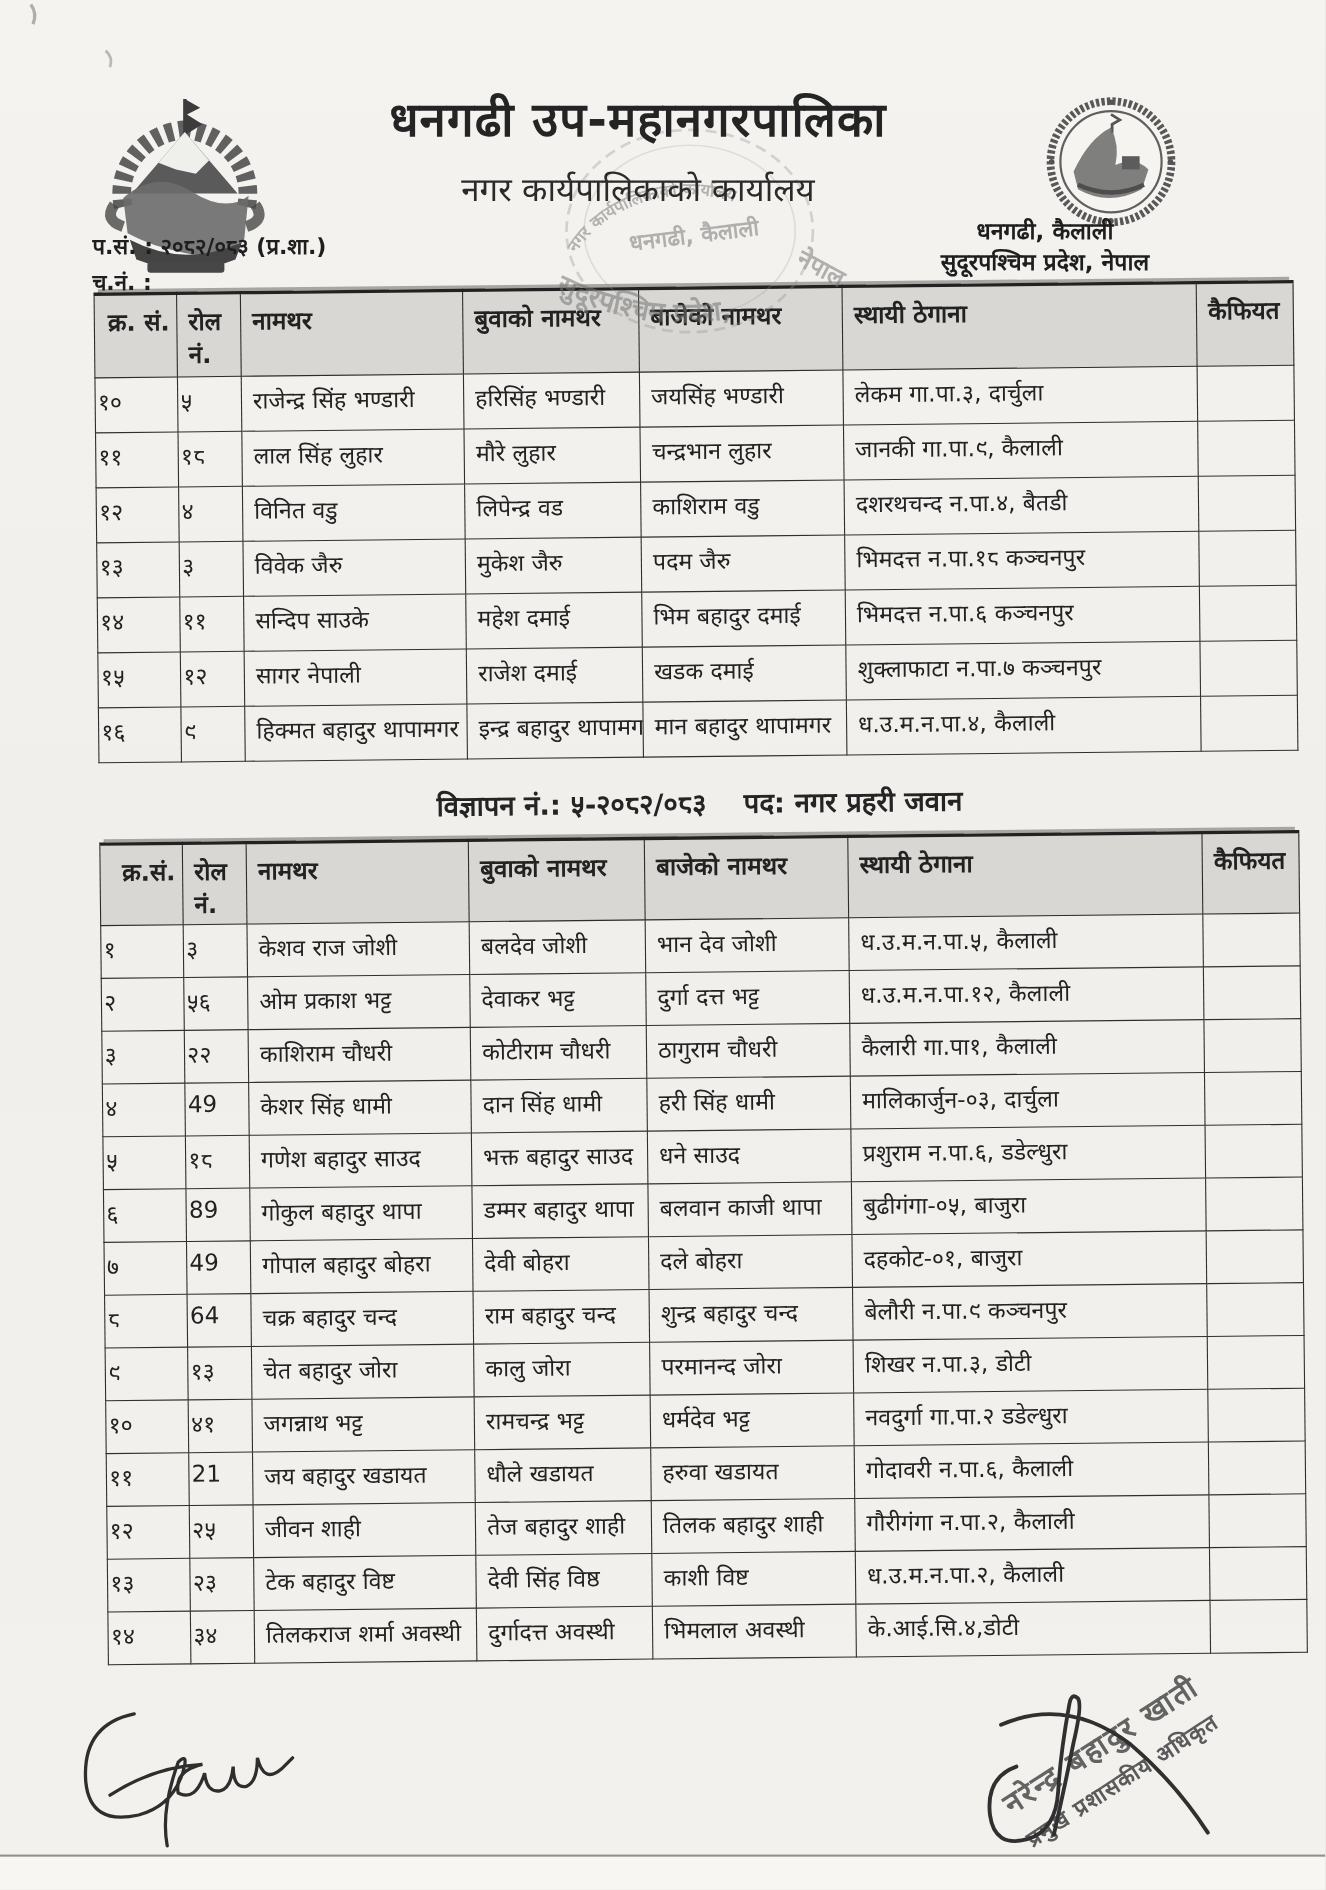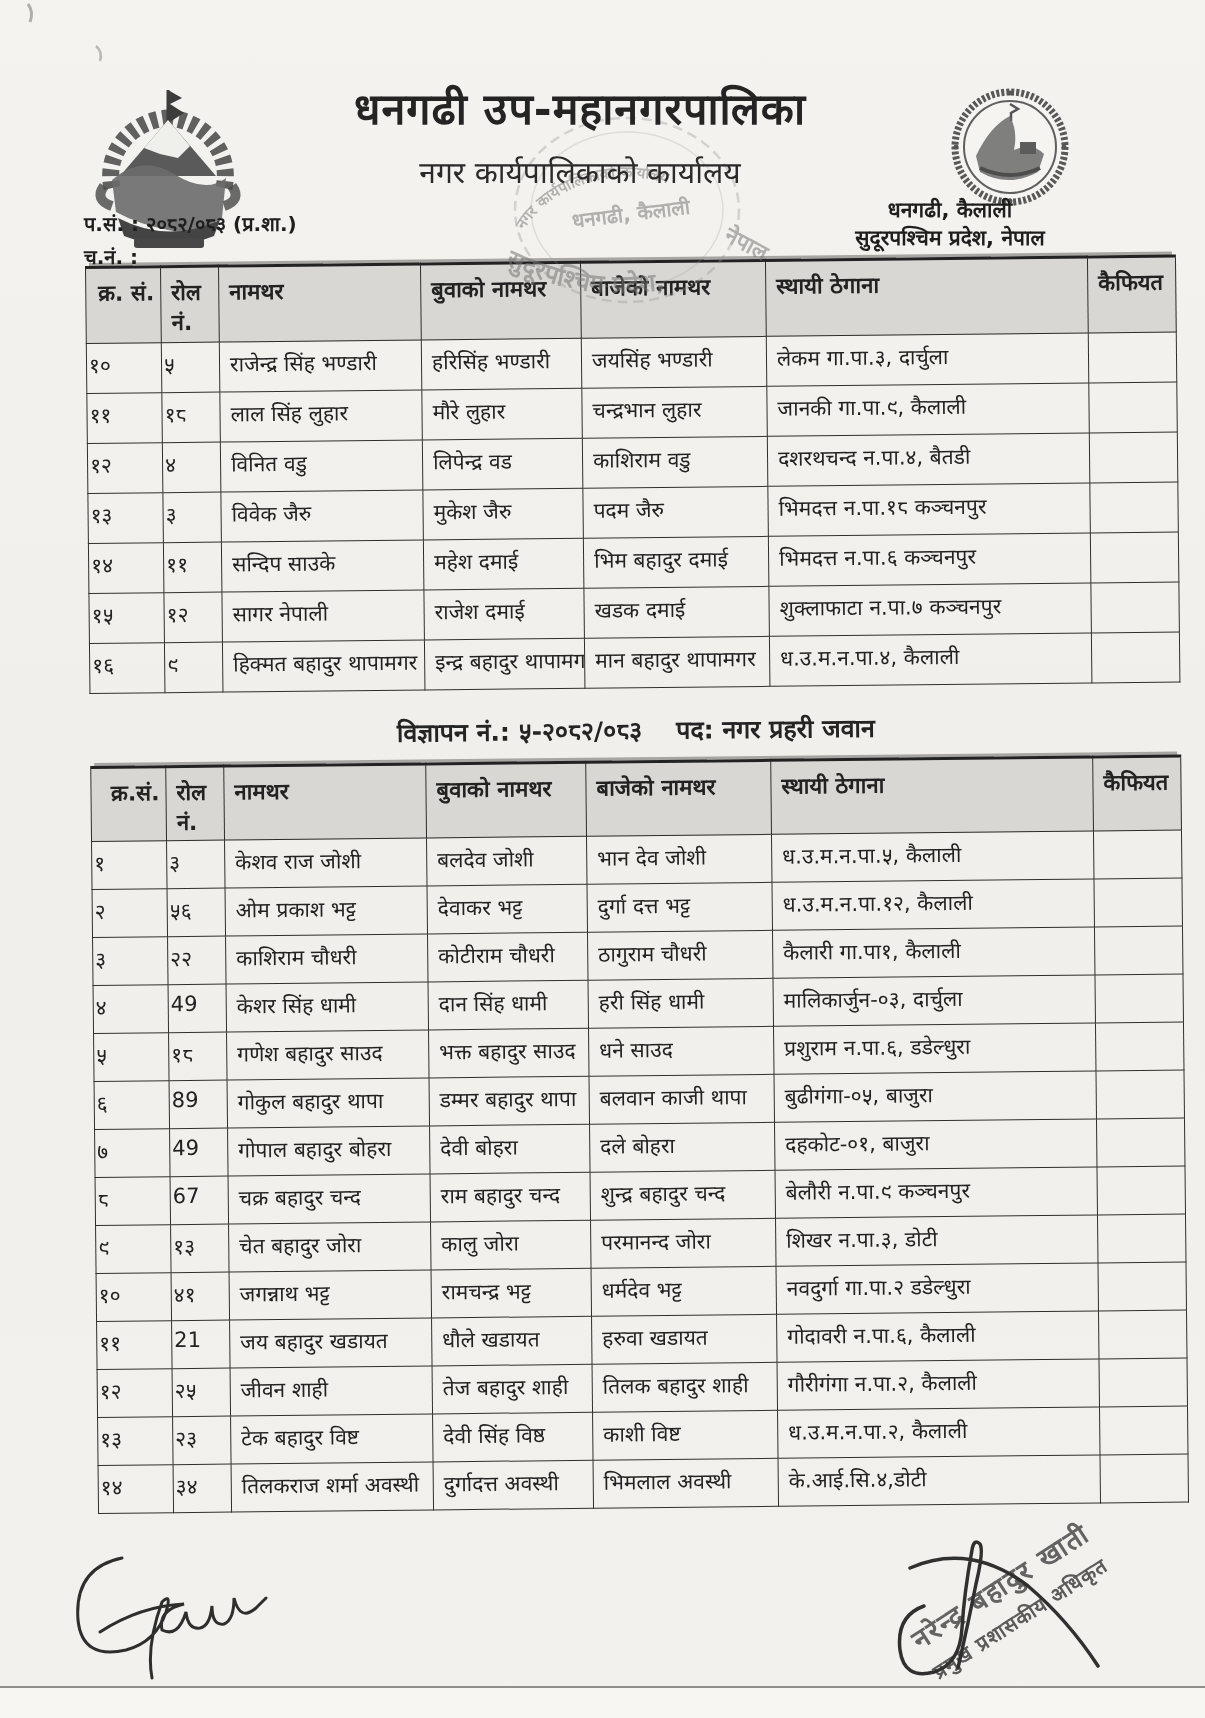--- a/index.html
+++ b/index.html
@@ -311,21 +311,21 @@
             <td>७</td>
             <td>49</td>
             <td>गोपाल बहादुर बोहरा</td>
             <td>देवी बोहरा</td>
             <td>दले बोहरा</td>
             <td>दहकोट-०१, बाजुरा</td>
             <td></td>
           </tr>
           <tr>
             <td>८</td>
-            <td>67</td>
+            <td>64</td>
             <td>चक्र बहादुर चन्द</td>
             <td>राम बहादुर चन्द</td>
             <td>शुन्द्र बहादुर चन्द</td>
             <td>बेलौरी न.पा.९ कञ्चनपुर</td>
             <td></td>
           </tr>
           <tr>
             <td>९</td>
             <td>१३</td>
             <td>चेत बहादुर जोरा</td>

